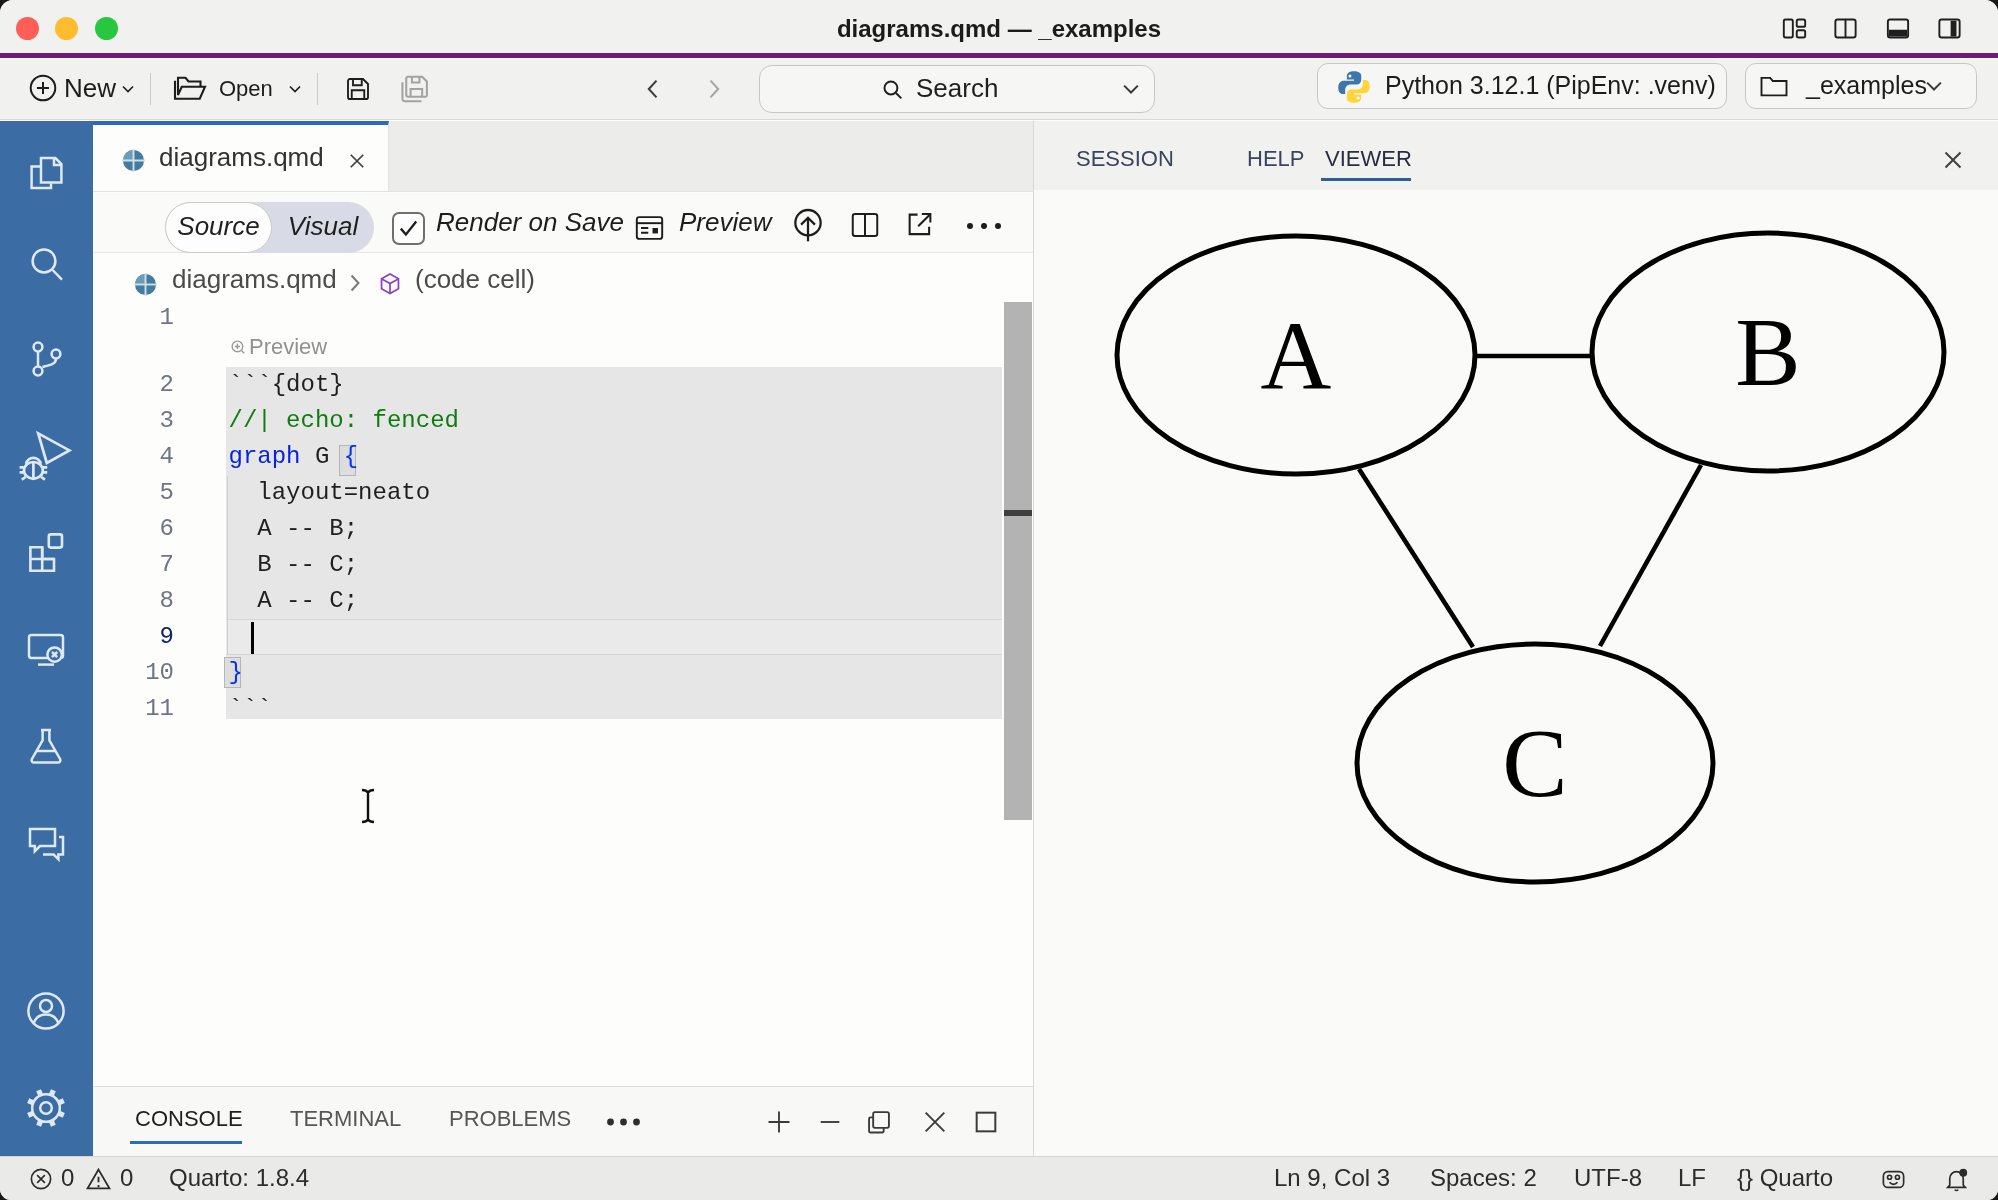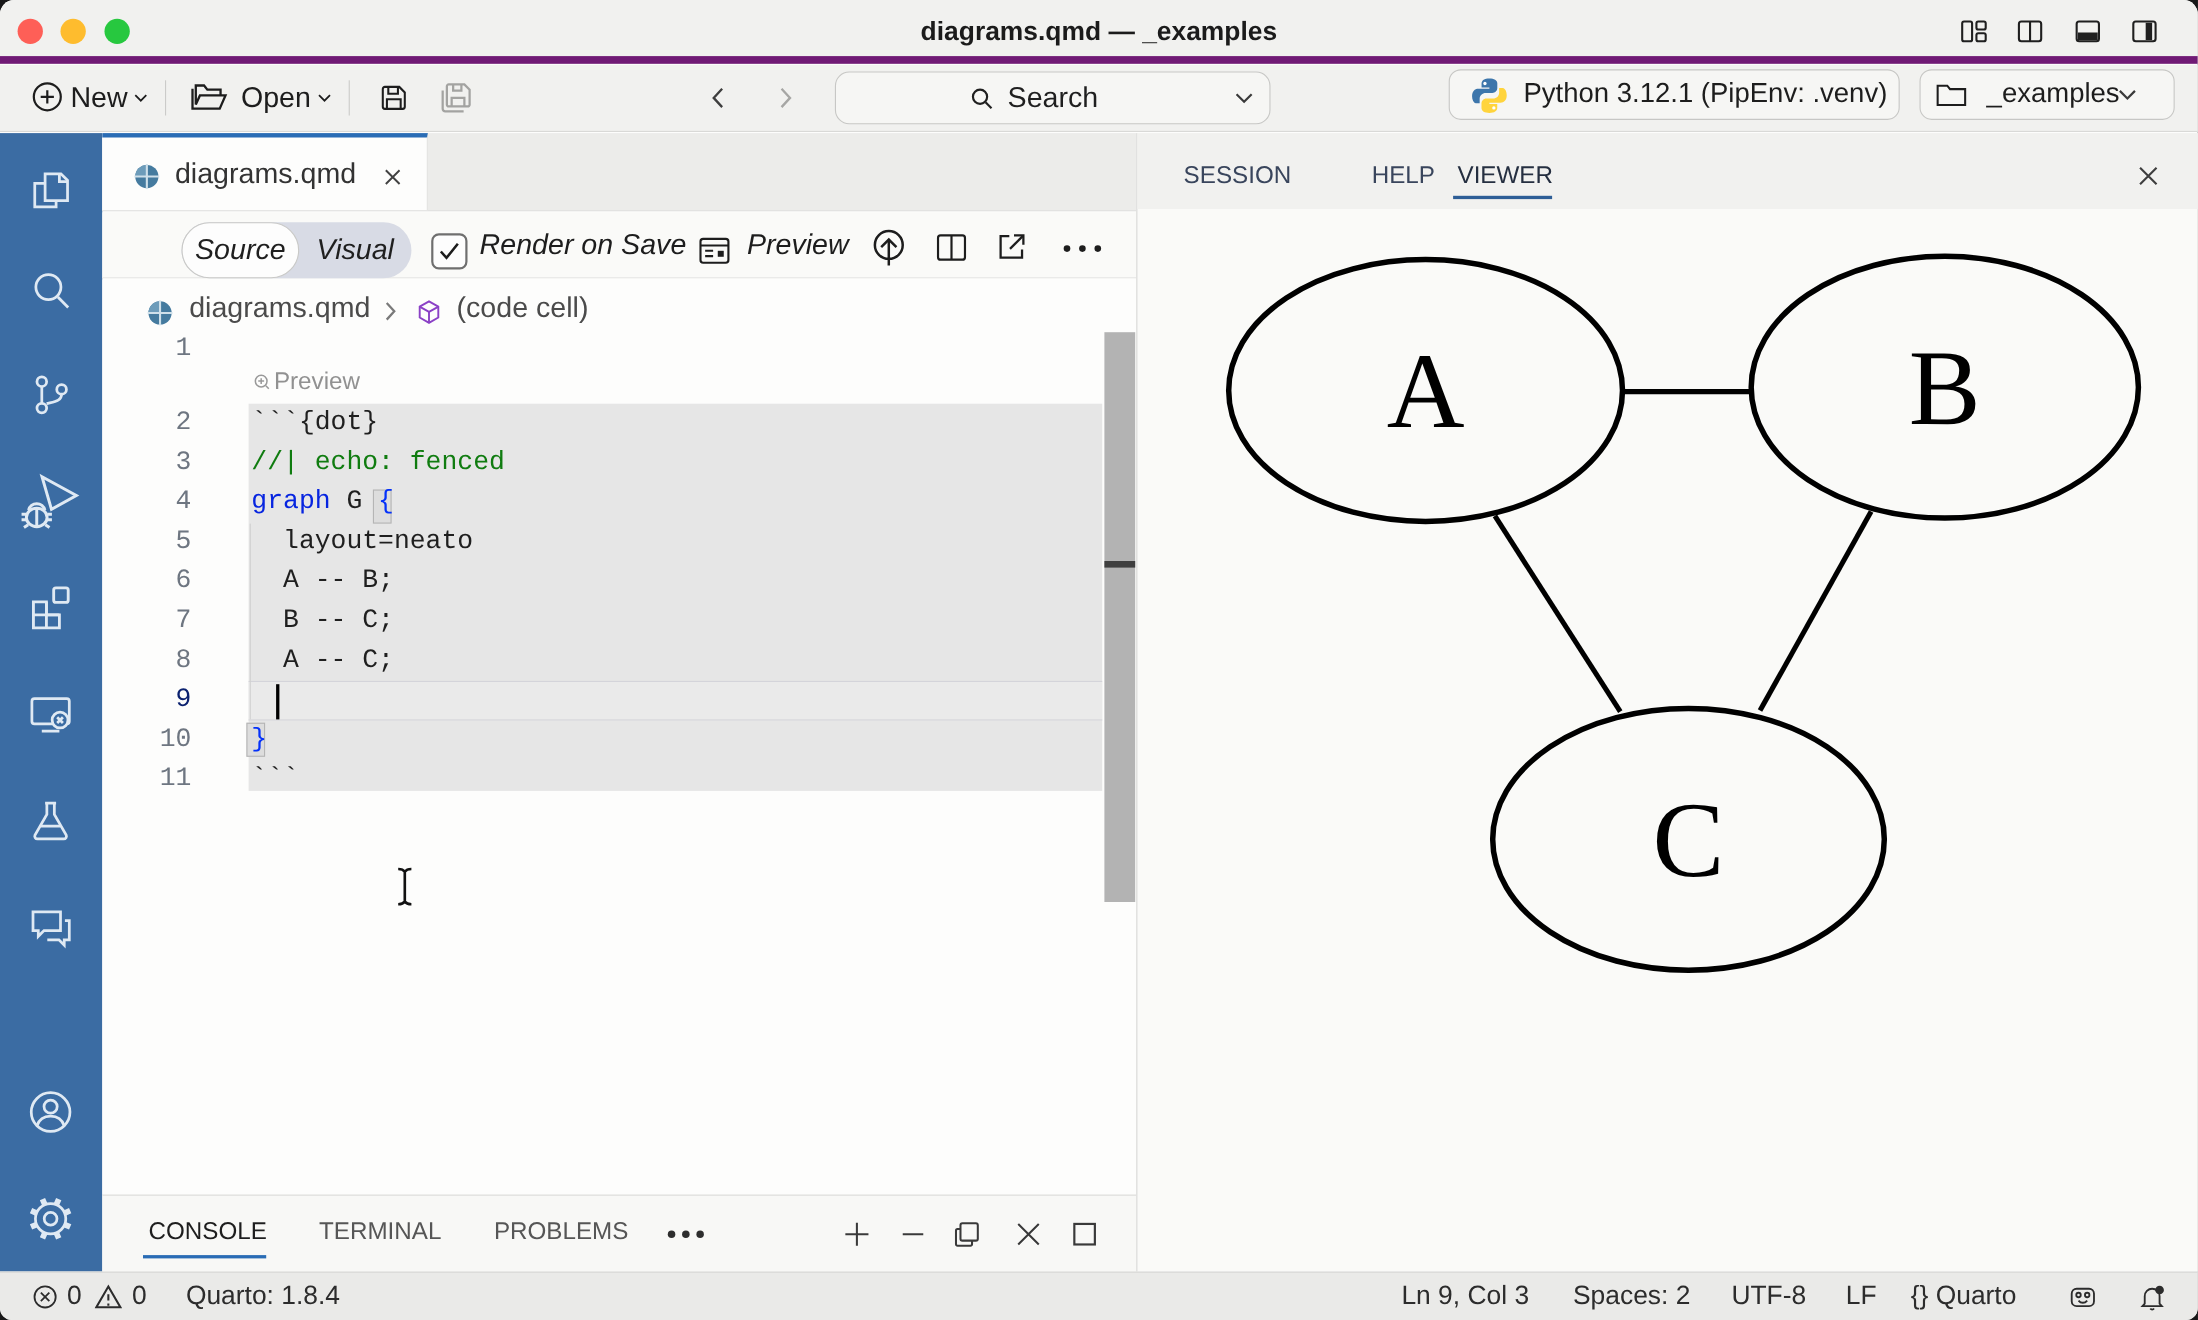--- a/index.html
+++ b/index.html
@@ -7,21 +7,21 @@
 #win { position:absolute; left:0; top:0; width:1998px; height:1200px; background:#fdfdfc; border-radius:13px 13px 11px 11px; overflow:hidden; }
 .abs { position:absolute; }
 .ic { position:absolute; }
 svg { display:block; }
 .t { position:absolute; white-space:pre; }
 </style>
 </head>
 <body>
 <div id="win">
 
-<div class="abs" style="left:0;top:0;width:1998px;height:58px;background:#f1f1ef;border-bottom:7px solid #701a75;">
+<div class="abs" style="left:0;top:0;width:1998px;height:58px;background:#f1f1ef;border-bottom:5px solid #701a75;">
   <div class="abs" style="left:16px;top:17px;width:23px;height:23px;border-radius:50%;background:#fe5f57;"></div>
   <div class="abs" style="left:55px;top:17px;width:23px;height:23px;border-radius:50%;background:#febc2e;"></div>
   <div class="abs" style="left:95px;top:17px;width:23px;height:23px;border-radius:50%;background:#27c83f;"></div>
   <div class="t" style="left:0;top:0;width:1998px;height:58px;line-height:58px;text-align:center;font-size:24px;font-weight:bold;color:#1b1b1b;">diagrams.qmd — _examples</div>
 
   <svg class="ic" style="left:1781px;top:15px" width="27" height="27" viewBox="0 0 24 24" fill="none" stroke="#1f1f1f" stroke-width="1.7">
         <rect x="2.5" y="4" width="8" height="16" rx="1.5"></rect>
         <rect x="14" y="4" width="7.5" height="6.5" rx="1.5"></rect>
         <rect x="14" y="13.5" width="7.5" height="6.5" rx="1.5"></rect>
       </svg>
@@ -46,21 +46,21 @@
         <line x1="7.5" y1="12" x2="16.5" y2="12"></line>
       </svg>
   <div class="t" style="left:64px;top:0;height:61px;line-height:59px;font-size:26px;color:#1d1d1d;">New</div>
   <svg class="ic" style="left:119px;top:22px" width="18" height="16" viewBox="0 0 16 16" fill="none" stroke="#1d1d1d" stroke-width="1.6">
         <path d="M3 5.5l5 5 5-5"></path>
       </svg>
   <div class="abs" style="left:150px;top:14px;width:1px;height:32px;background:#cbcbc9;"></div>
   <svg class="ic" style="left:172px;top:14px" width="36" height="32" viewBox="0 0 24 20" fill="none" stroke="#1d1d1d" stroke-width="1.4">
         <path d="M2 4.5v12h16.5l3.5-8H6.5L4 14V2.5h5l2 2.5h8v3.5"></path>
       </svg>
-  <div class="t" style="left:219px;top:0;height:49px;line-height:59px;font-size:26px;color:#1d1d1d;">Open</div>
+  <div class="t" style="left:219px;top:0;height:49px;line-height:59px;font-size:22px;color:#1d1d1d;">Open</div>
   <svg class="ic" style="left:286px;top:22px" width="18" height="16" viewBox="0 0 16 16" fill="none" stroke="#1d1d1d" stroke-width="1.6">
         <path d="M3 5.5l5 5 5-5"></path>
       </svg>
   <div class="abs" style="left:317px;top:14px;width:1px;height:32px;background:#cbcbc9;"></div>
   <svg class="ic" style="left:343px;top:15px" width="30" height="30" viewBox="0 0 24 24" fill="none" stroke="#1d1d1d" stroke-width="1.5">
         <path d="M4 5.5A1.5 1.5 0 015.5 4H16l4 4v10.5a1.5 1.5 0 01-1.5 1.5h-13A1.5 1.5 0 014 18.5z"></path>
         <path d="M8 4v5h7V4"></path>
         <path d="M7 20v-7h10v7"></path>
       </svg>
   <svg class="ic" style="left:396px;top:13px" width="36" height="34" viewBox="0 0 26 25" fill="none" stroke="#a3a3a1" stroke-width="1.5">

